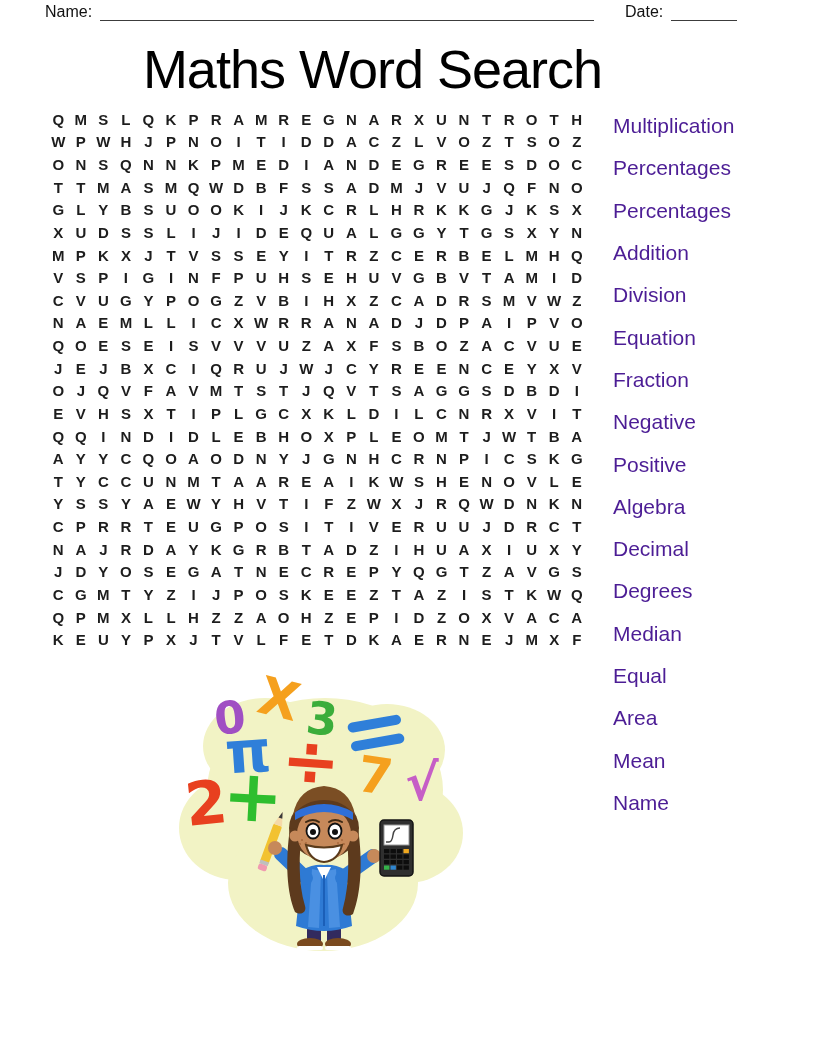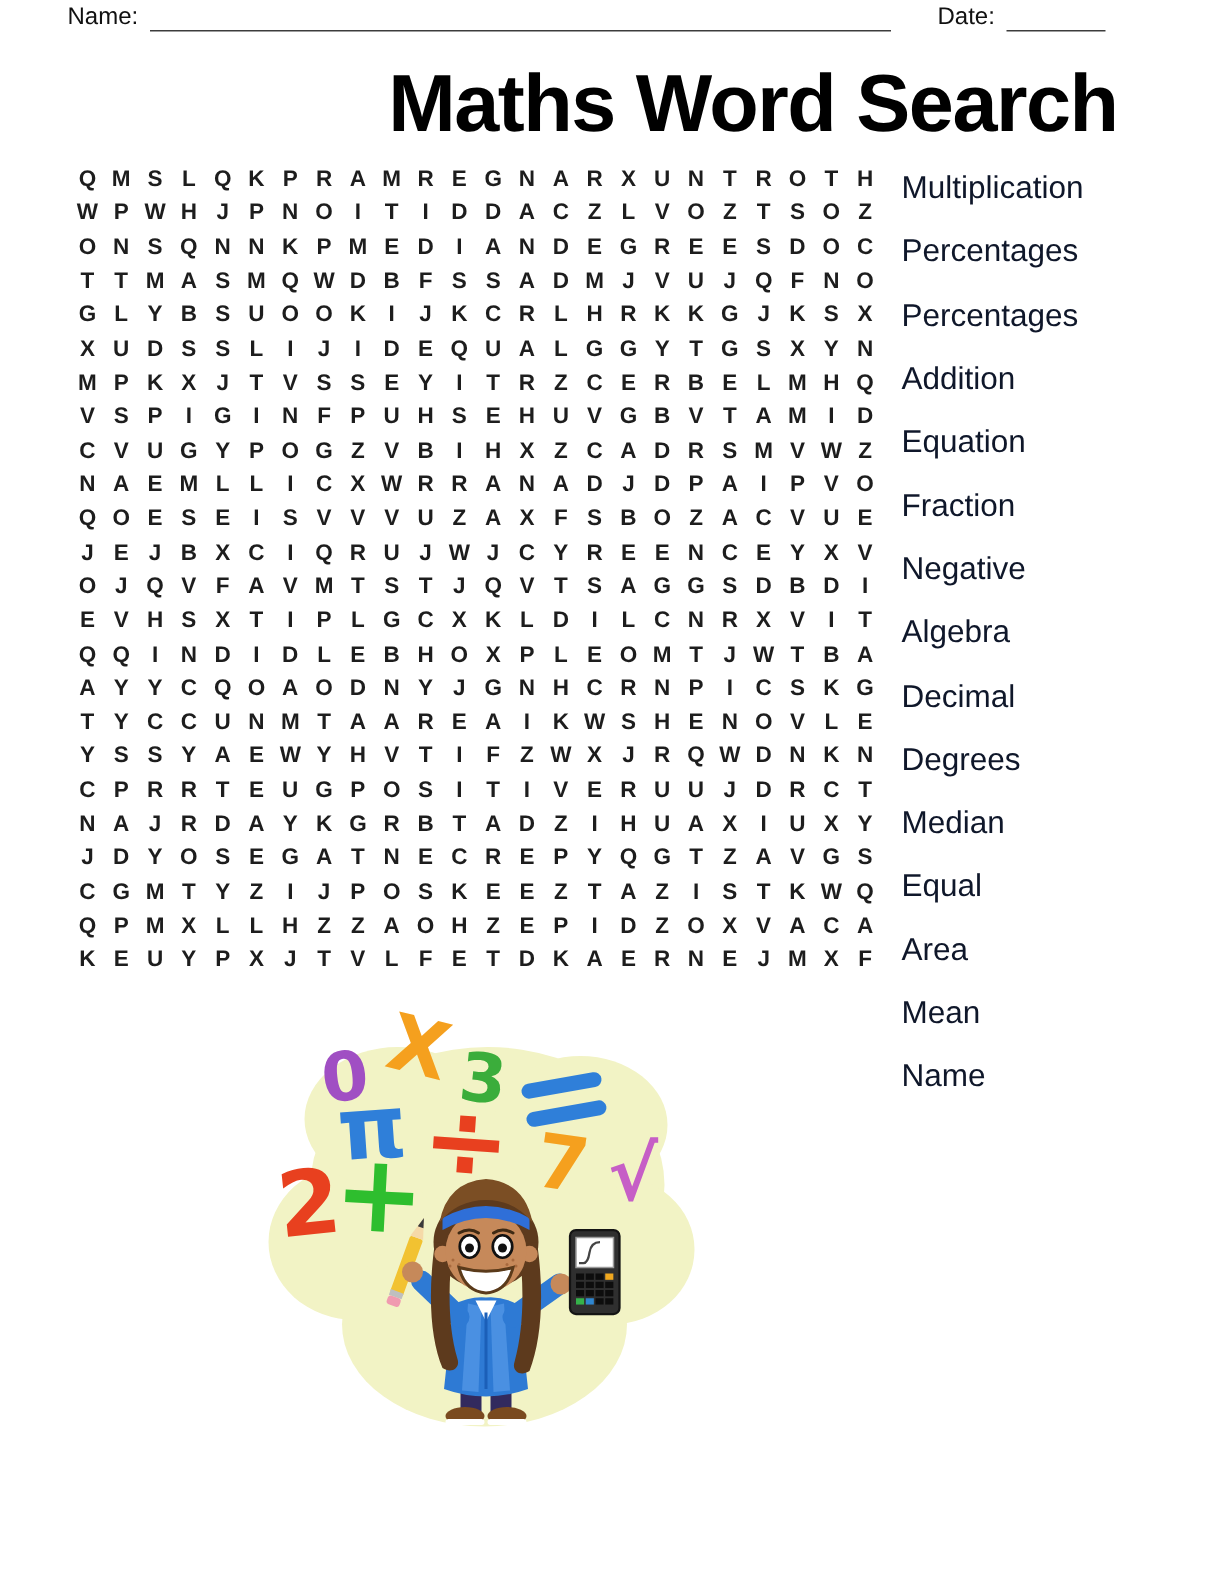--- a/index.html
+++ b/index.html
@@ -12,39 +12,39 @@
   
   .hdr-label { position:absolute; top:3px; font-size:16px; color:#111; }
   #name-label { left:45px; }
   #date-label { left:625px; }
   .hdr-line { position:absolute; top:20px; border-bottom:1.6px solid #3c3c3c; }
   #name-line { left:100px; width:494px; }
   #date-line { left:671px; width:66px; }
 
   
   .title {
-    position:absolute; top:38px; left:0; width:100%; text-align:right;
-    font-size:54px; font-weight:700; letter-spacing:-1px; color:#000;
+    position:absolute; top:38px; left:0; width:100%; text-align:center;
+    font-size:54px; font-weight:400; letter-spacing:-1px; color:#000;
   }
 
   
   .ws-grid {
     position:absolute; left:47px; top:108px; width:541px; height:543px;
     display:grid; grid-template-columns:repeat(24,1fr); grid-template-rows:repeat(24,1fr);
   }
   .ws-grid .cell {
     display:flex; align-items:center; justify-content:center;
     font-size:15px; font-weight:600; color:#1d1d1d;
   }
 
   
   .word-list { position:absolute; left:601px; top:105px; width:210px; }
   .word-list .word {
     height:42.3px; display:flex; align-items:center;
-    font-size:21px; color:#0f172a;
+    font-size:21px; color:#4c1d95;margin-left:12px;
   }
 
   
   .illustration { position:absolute; left:175px; top:678px; width:295px; height:300px; }
   .illustration svg { position:absolute; left:0; top:0; }
   .sym {
     position:absolute; z-index:2; line-height:1; font-weight:700;
     font-family:"DejaVu Sans", sans-serif;
     transform:translate(-50%,-50%) rotate(var(--r,0deg));
   }
@@ -650,23 +650,25 @@
       <span class="cell">M</span>
       <span class="cell">X</span>
       <span class="cell">F</span>
     </div>
 
   <div class="word-list">
       <div class="word">Multiplication</div>
       <div class="word">Percentages</div>
       <div class="word">Percentages</div>
       <div class="word">Addition</div>
+      <div class="word">Division</div>
       <div class="word">Equation</div>
       <div class="word">Fraction</div>
       <div class="word">Negative</div>
+      <div class="word">Positive</div>
       <div class="word">Algebra</div>
       <div class="word">Decimal</div>
       <div class="word">Degrees</div>
       <div class="word">Median</div>
       <div class="word">Equal</div>
       <div class="word">Area</div>
       <div class="word">Mean</div>
       <div class="word">Name</div>
     </div>
 

